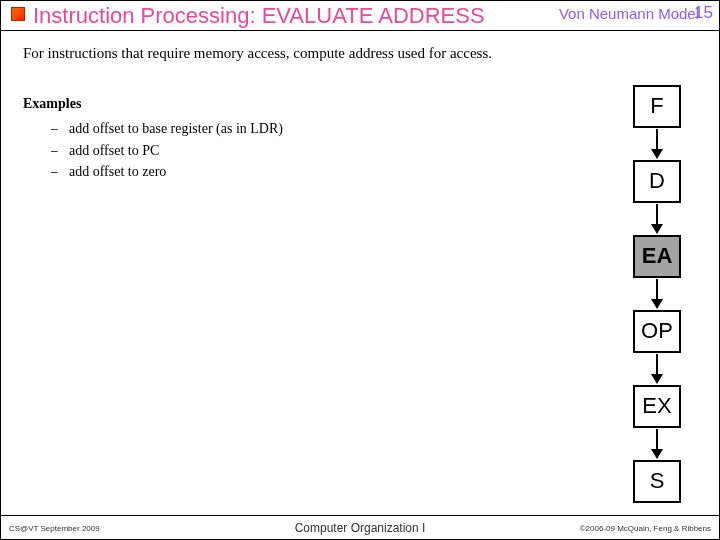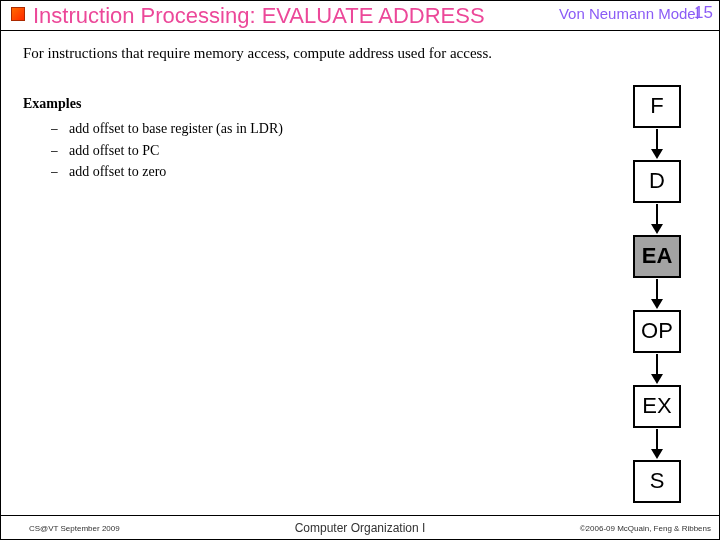--- a/index.html
+++ b/index.html
@@ -112,21 +112,21 @@
     position: absolute;
     left: 0; bottom: 0;
     width: 100%;
     height: 24px;
     border-top: 1px solid #000;
     font-size: 8px;
     color: #333;
     font-family: Arial, Helvetica, sans-serif;
   }
   .foot-left {
-    position: absolute; left: 8px; bottom: 6px; margin-left: 20px;
+    position: absolute; left: 8px; bottom: 6px;
   }
   .foot-center {
     position: absolute; left: 50%; transform: translateX(-50%); bottom: 4px;
     font-size: 12px;
   }
   .foot-right {
     position: absolute; right: 8px; bottom: 6px;
   }
 </style>
 </head>

